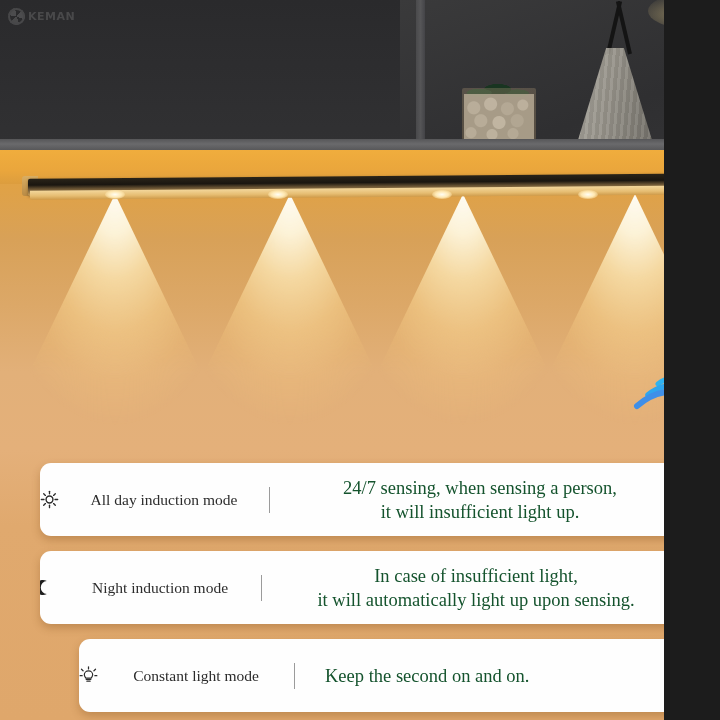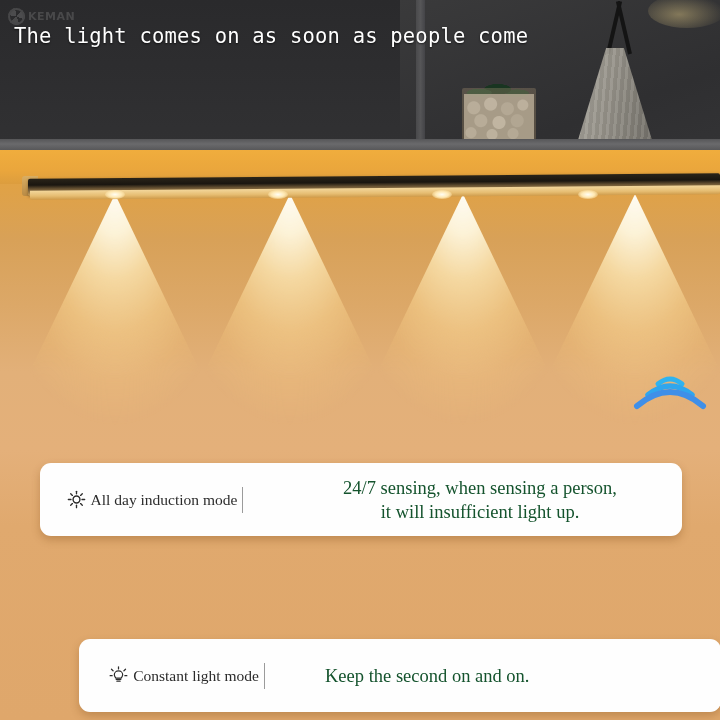--- a/index.html
+++ b/index.html
@@ -7,21 +7,21 @@
     margin: 0;
     padding: 0;
     background: #1c1c1c;
   }
   body {
     font-family: "DejaVu Sans Mono", monospace;
   }
 
   #page {
     position: relative;
-    width: 720px;
+    width: 664px;
     height: 720px;
     overflow: hidden;
     background: #e0a96e;
   }
 
   
   .top-scene {
     position: absolute;
     left: 0; top: 0;
     width: 720px;
@@ -280,21 +280,21 @@
   }
   .card.c1 { top: 13px; height: 73px; }
   .card.c2 { top: 101px; height: 73px; }
   .card.c3 { top: 189px; height: 73px; margin-left: 39px; }
 
   .card-left {
     width: 240px;
     flex: 0 0 240px;
     display: flex;
     align-items: center;
-    justify-content: center;
+    justify-content: space-between;
     gap: 5px;
     padding-right: 8px;
     box-sizing: border-box;
   }
   .card-icon {
     flex: 0 0 auto;
     display: inline-flex;
     align-items: center;
     justify-content: center;
   }
@@ -348,21 +348,20 @@
     </div>
 
     <div class="shelf-edge"></div>
 
     <div class="watermark">
       <span class="wm-mark"></span>
       <span class="wm-text">KEMAN</span>
     </div>
 
     <div class="top-text">
-      <span class="tl">The light comes on as soon as people come</span>
     </div>
   </div>
 
   <div class="warm-scene">
     <div class="cab-underside"></div>
 
     <div class="cone" style="left:-10px;"></div>
     <div class="cone" style="left:165px;"></div>
     <div class="cone" style="left:338px;"></div>
     <div class="cone" style="left:510px;"></div>
@@ -409,20 +408,35 @@
         </span>
         <span class="card-label">All day induction mode</span>
         <span class="card-divider"></span>
       </div>
       <div class="card-desc">
         <span class="dl">24/7 sensing, when sensing a person,</span>
         <span class="dl">it will insufficient light up.</span>
       </div>
     </div>
 
+    <div class="card c2">
+      <div class="card-left">
+        <span class="card-icon">
+          <svg width="19" height="19" viewBox="0 0 20 20">
+            <path d="M5.2,3.2 A8,8 0 1 0 5.2,16.8 A6.4,6.8 0 1 1 5.2,3.2 Z" fill="#1f1f1f" transform="translate(2,0)"></path>
+          </svg>
+        </span>
+        <span class="card-label">Night induction mode</span>
+        <span class="card-divider"></span>
+      </div>
+      <div class="card-desc">
+        <span class="dl">In case of insufficient light,</span>
+        <span class="dl">it will automatically light up upon sensing.</span>
+      </div>
+    </div>
 
     <div class="card c3">
       <div class="card-left">
         <span class="card-icon">
           <svg width="19" height="19" viewBox="0 0 20 20">
             <path d="M10,5.2 C7.4,5.2 5.6,7.1 5.6,9.3 C5.6,10.9 6.6,11.9 7.3,12.8
                      L12.7,12.8 C13.4,11.9 14.4,10.9 14.4,9.3 C14.4,7.1 12.6,5.2 10,5.2 Z" fill="none" stroke="#2c2c2c" stroke-width="1.3"></path>
             <line x1="7.6" y1="14.2" x2="12.4" y2="14.2" stroke="#2c2c2c" stroke-width="1.3" stroke-linecap="round"></line>
             <line x1="8.3" y1="16" x2="11.7" y2="16" stroke="#2c2c2c" stroke-width="1.3" stroke-linecap="round"></line>
             <g stroke="#2c2c2c" stroke-width="1.3" stroke-linecap="round">

